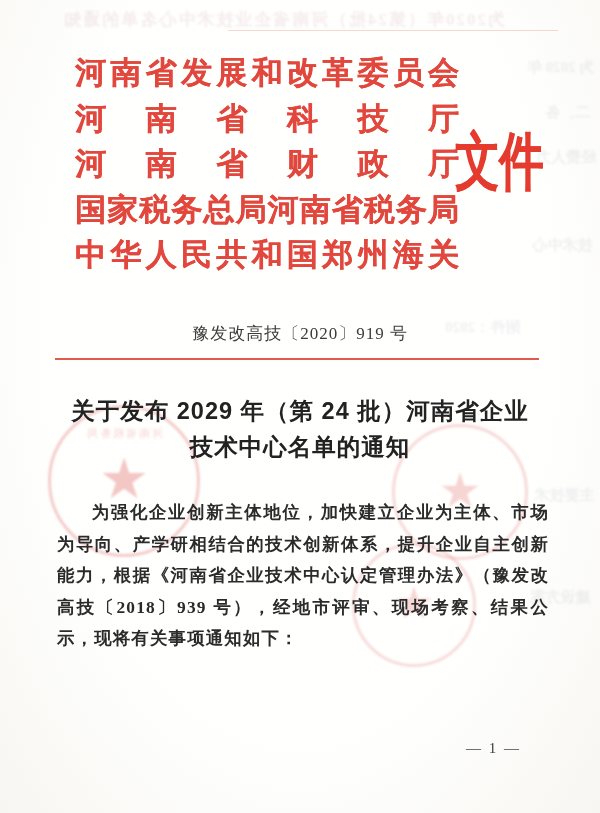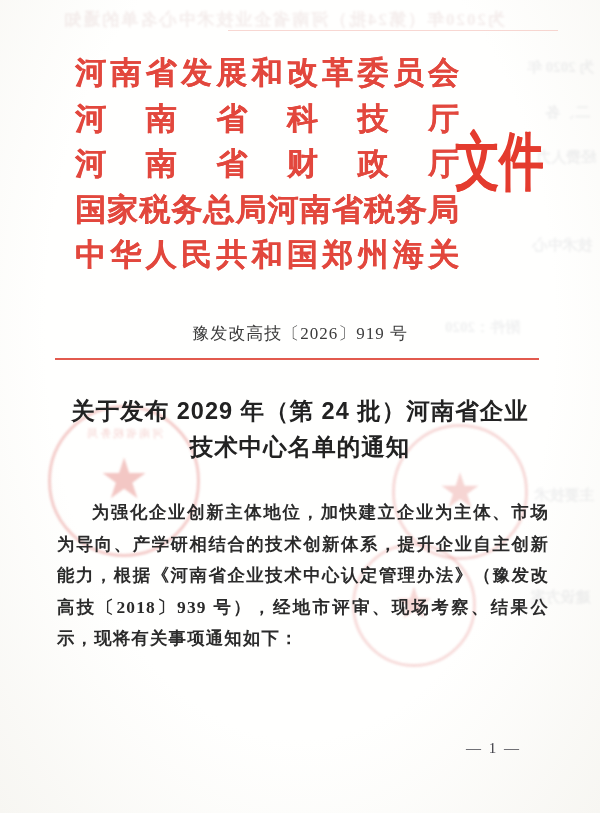--- a/index.html
+++ b/index.html
@@ -178,21 +178,21 @@
         <span>国</span>
         <span>郑</span>
         <span>州</span>
         <span>海</span>
         <span>关</span>
       </div>
   </div>
 
   <div class="doc-type">文件</div>
 
-  <div class="doc-number">豫发改高技〔2026〕919 号</div>
+  <div class="doc-number">豫发改高技〔2020〕919 号</div>
 
   <div class="red-divider"></div>
 
   <h1 class="title">
     <span>关于发布 2029 年（第 24 批）河南省企业</span><br>
     <span>技术中心名单的通知</span>
   </h1>
 
   <div class="body-text">
     <p class="indent">为强化企业创新主体地位，加快建立企业为主体、市场为导向、产学研相结合的技术创新体系，提升企业自主创新能力，根据《河南省企业技术中心认定管理办法》（豫发改高技〔2018〕939 号），经地市评审、现场考察、结果公示，现将有关事项通知如下：</p>

